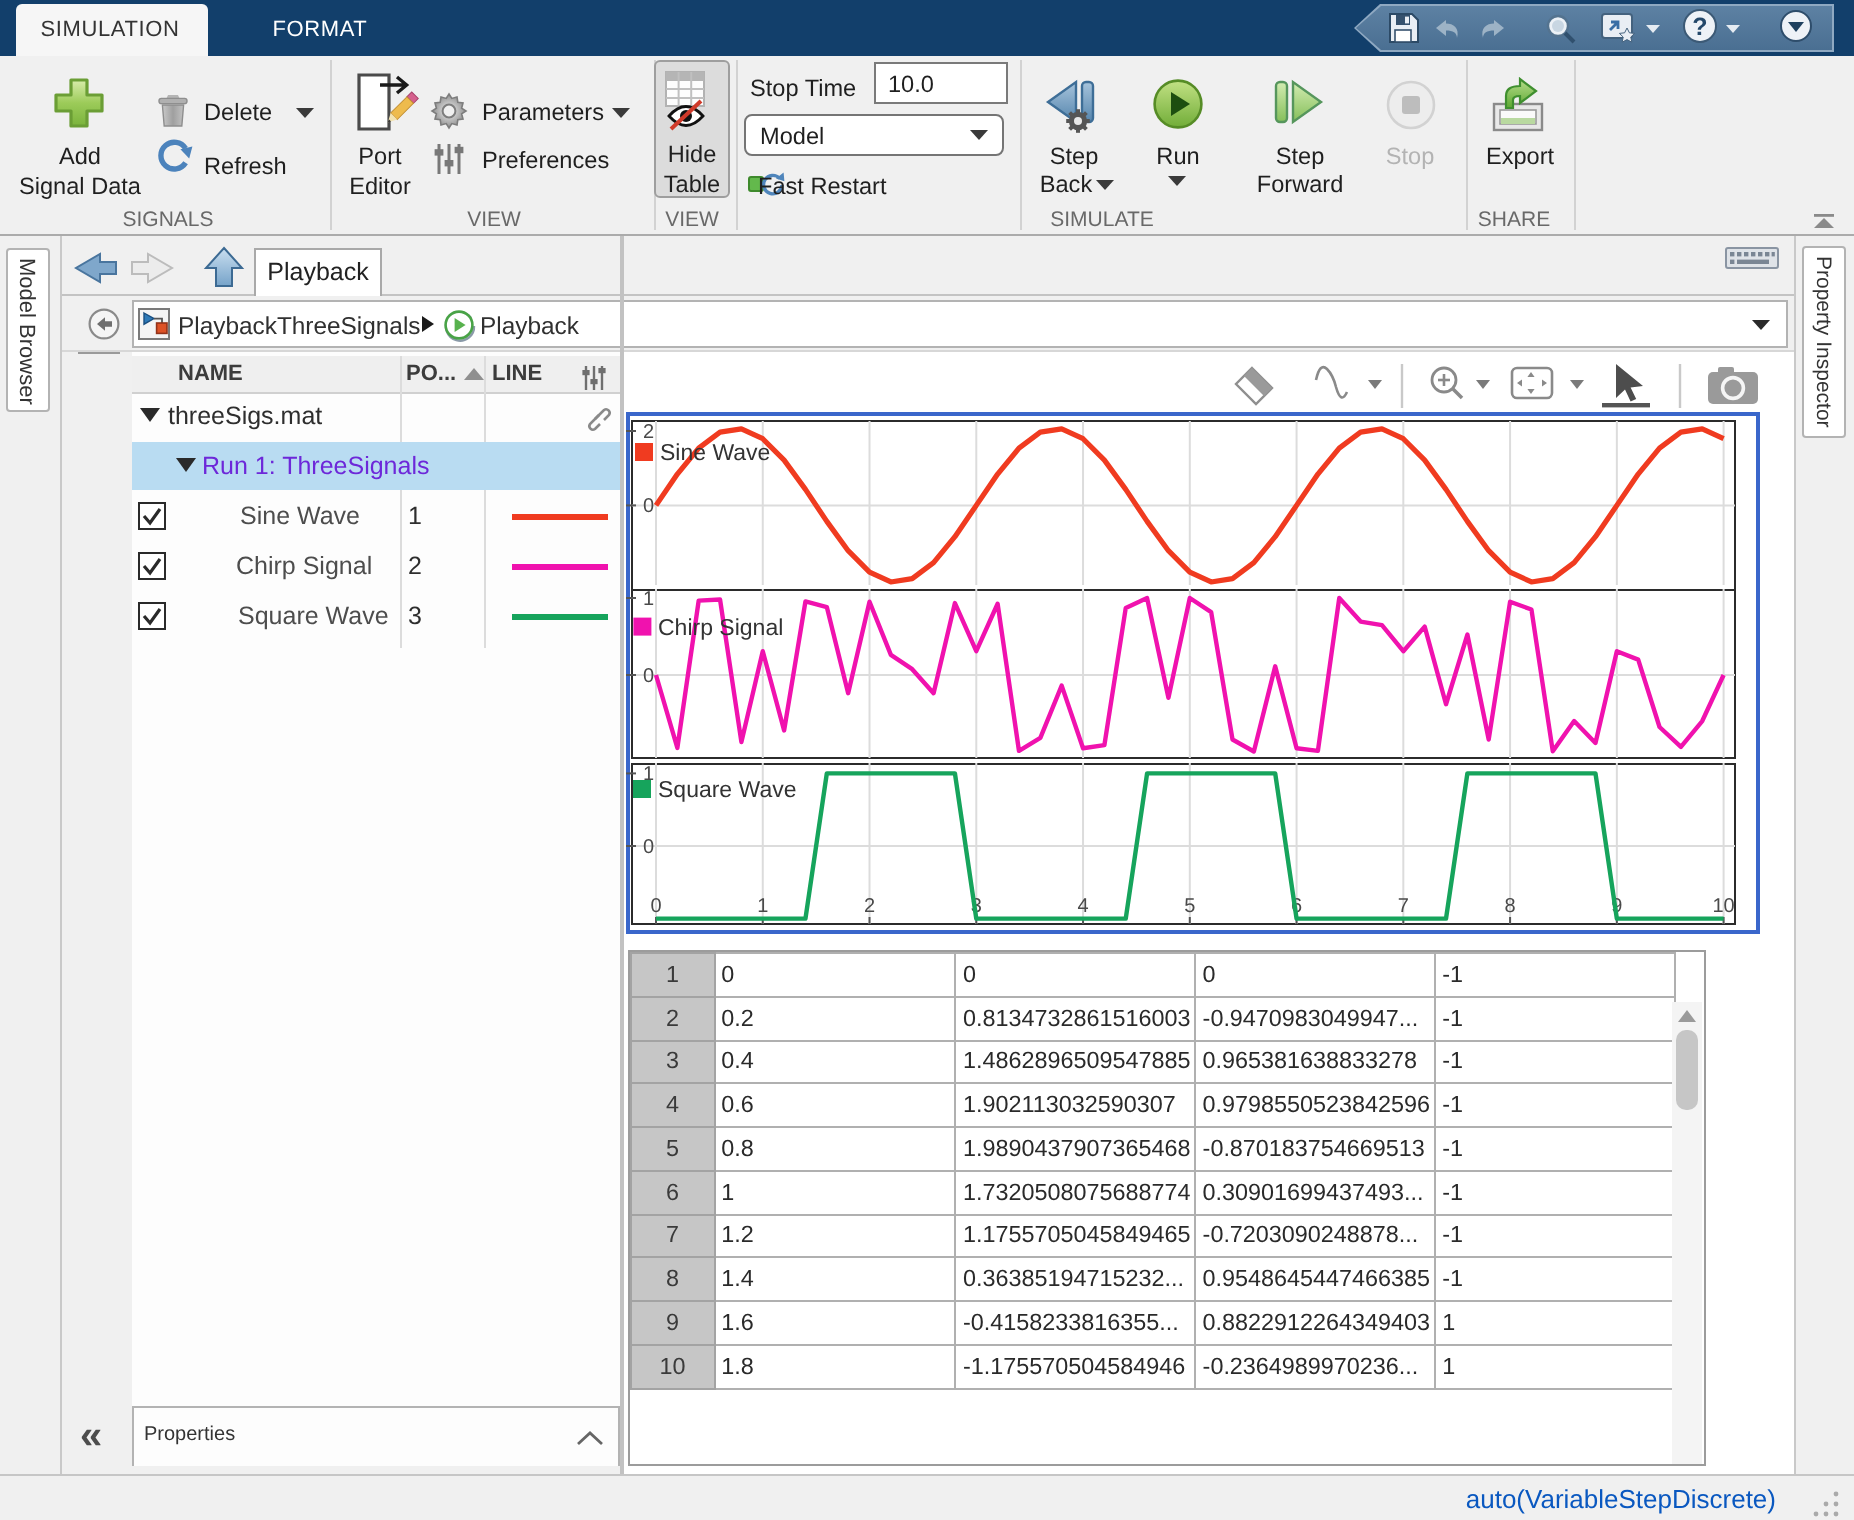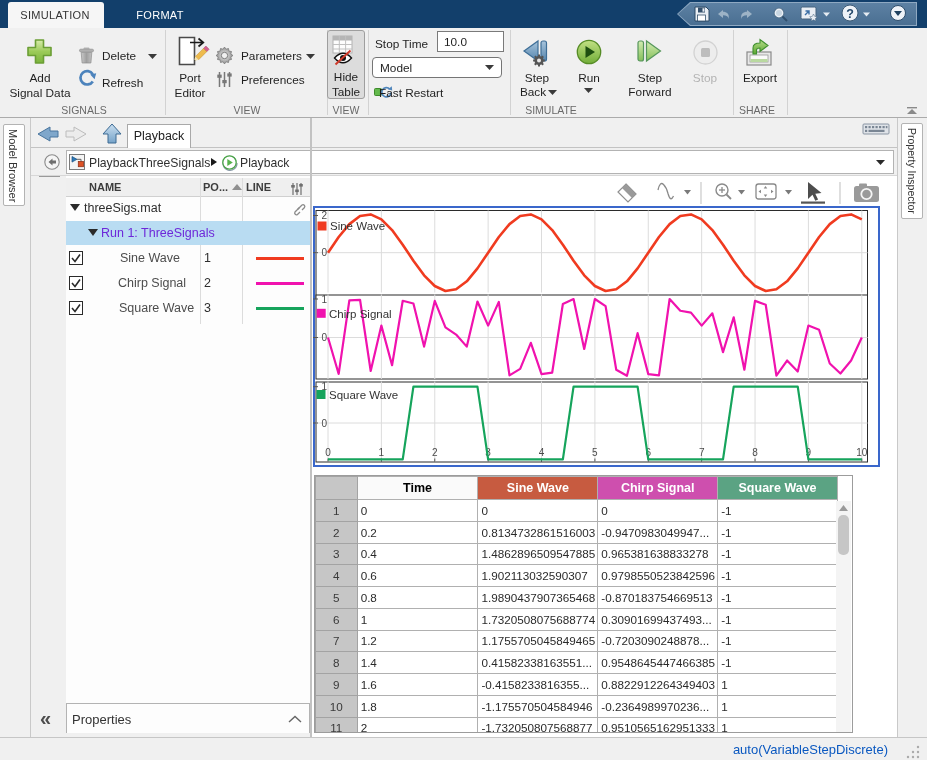--- a/index.html
+++ b/index.html
@@ -399,21 +399,21 @@
 <div class="abs" style="left:69px;top:301px;width:14px;height:14px;background:#fff;border:1.5px solid #2a2a2a"></div>
 <svg style="left:71px;top:303px" width="11" height="10">
     <path d="M1 5 l3 3.5 5 -7" stroke="#2a2a2a" stroke-width="1.6" fill="none"></path>
   </svg>
 <div class="lbl" style="left:119px;top:301px;font-size:12.5px;color:#4d4d4d">Square Wave</div>
 <div class="lbl" style="left:204px;top:301px;font-size:12.5px;color:#2e2e2e">3</div>
 <div class="abs" style="left:256px;top:306.5px;width:48px;height:3px;background:#16a45c"></div>
 
 <div class="abs" style="left:40px;top:707px;font-size:20px;color:#4d4d4d;font-weight:bold">«</div>
 <div class="abs" style="left:66px;top:703px;width:244px;height:30px;background:#fdfdfd;border:1px solid #b3b3b3;border-bottom:none"></div>
-<div class="lbl" style="left:72px;top:712px;font-size:13px;color:#333">Properties</div>
+<div class="lbl" style="left:72px;top:712px;font-size:10px;color:#333">Properties</div>
 <svg style="left:288px;top:715px" width="14" height="9">
     <path d="M1 7 l6 -5.5 6 5.5" stroke="#666" stroke-width="1.4" fill="none"></path>
   </svg>
 
 <div class="abs" style="left:310px;top:118px;width:2px;height:619px;background:#c2c2c2"></div>
 
 <div class="abs" style="left:312px;top:176px;width:585px;height:561px;background:#fff"></div>
 
 <svg style="left:615px;top:180px" width="270" height="25" viewBox="0 0 270 25">
 <g transform="translate(3,4)">
@@ -535,27 +535,20 @@
 <rect x="4.5" y="15.5" width="9" height="9" fill="#f03b20"></rect>
 <text x="17" y="24" font-size="11.5" fill="#333">Sine Wave</text>
 <rect x="3.7" y="102.8" width="9" height="9" fill="#f012ae"></rect>
 <text x="16" y="111.5" font-size="11.5" fill="#333">Chirp Signal</text>
 <rect x="3.5" y="184" width="9" height="9" fill="#16a45c"></rect>
 <text x="16" y="192.5" font-size="11.5" fill="#333">Square Wave</text>
 </svg>
 <div style="position:absolute;left:314px;top:475px;width:539px;height:258px;overflow:hidden;border:1px solid #9c9c9c;background:#fff;box-sizing:border-box">
 <table class="dt">
 <tbody>
-        <tr class="hd">
-          <td class="num corner"></td>
-          <td class="th t-time">Time</td>
-          <td class="th t-sine">Sine Wave</td>
-          <td class="th t-chirp">Chirp Signal</td>
-          <td class="th t-square">Square Wave</td>
-        </tr>
 <tr>
           <td class="num">1</td>
           <td>0</td>
           <td>0</td>
           <td>0</td>
           <td>-1</td>
         </tr>
 <tr>
           <td class="num">2</td>
           <td>0.2</td>
@@ -594,43 +587,36 @@
 <tr>
           <td class="num">7</td>
           <td>1.2</td>
           <td>1.1755705045849465</td>
           <td>-0.7203090248878...</td>
           <td>-1</td>
         </tr>
 <tr>
           <td class="num">8</td>
           <td>1.4</td>
-          <td>0.41582338163551...</td>
+          <td>0.36385194715232...</td>
           <td>0.9548645447466385</td>
           <td>-1</td>
         </tr>
 <tr>
           <td class="num">9</td>
           <td>1.6</td>
           <td>-0.4158233816355...</td>
           <td>0.8822912264349403</td>
           <td>1</td>
         </tr>
 <tr>
           <td class="num">10</td>
           <td>1.8</td>
           <td>-1.175570504584946</td>
           <td>-0.2364989970236...</td>
-          <td>1</td>
-        </tr>
-<tr>
-          <td class="num">11</td>
-          <td>2</td>
-          <td>-1.732050807568877</td>
-          <td>0.9510565162951333</td>
           <td>1</td>
         </tr>
 
 </tbody>
     </table>
 <div style="position:absolute;right:1px;top:25px;width:15px;height:232px;background:#f4f4f4"></div>
 <svg style="position:absolute;right:3.5px;top:28px" width="11" height="9">
       <path d="M5.5 1 l4.5 6 h-9 z" fill="#9a9a9a"></path>
     </svg>
 <div style="position:absolute;right:3px;top:39px;width:11px;height:40px;background:#c6c6c6;border-radius:5px"></div>

